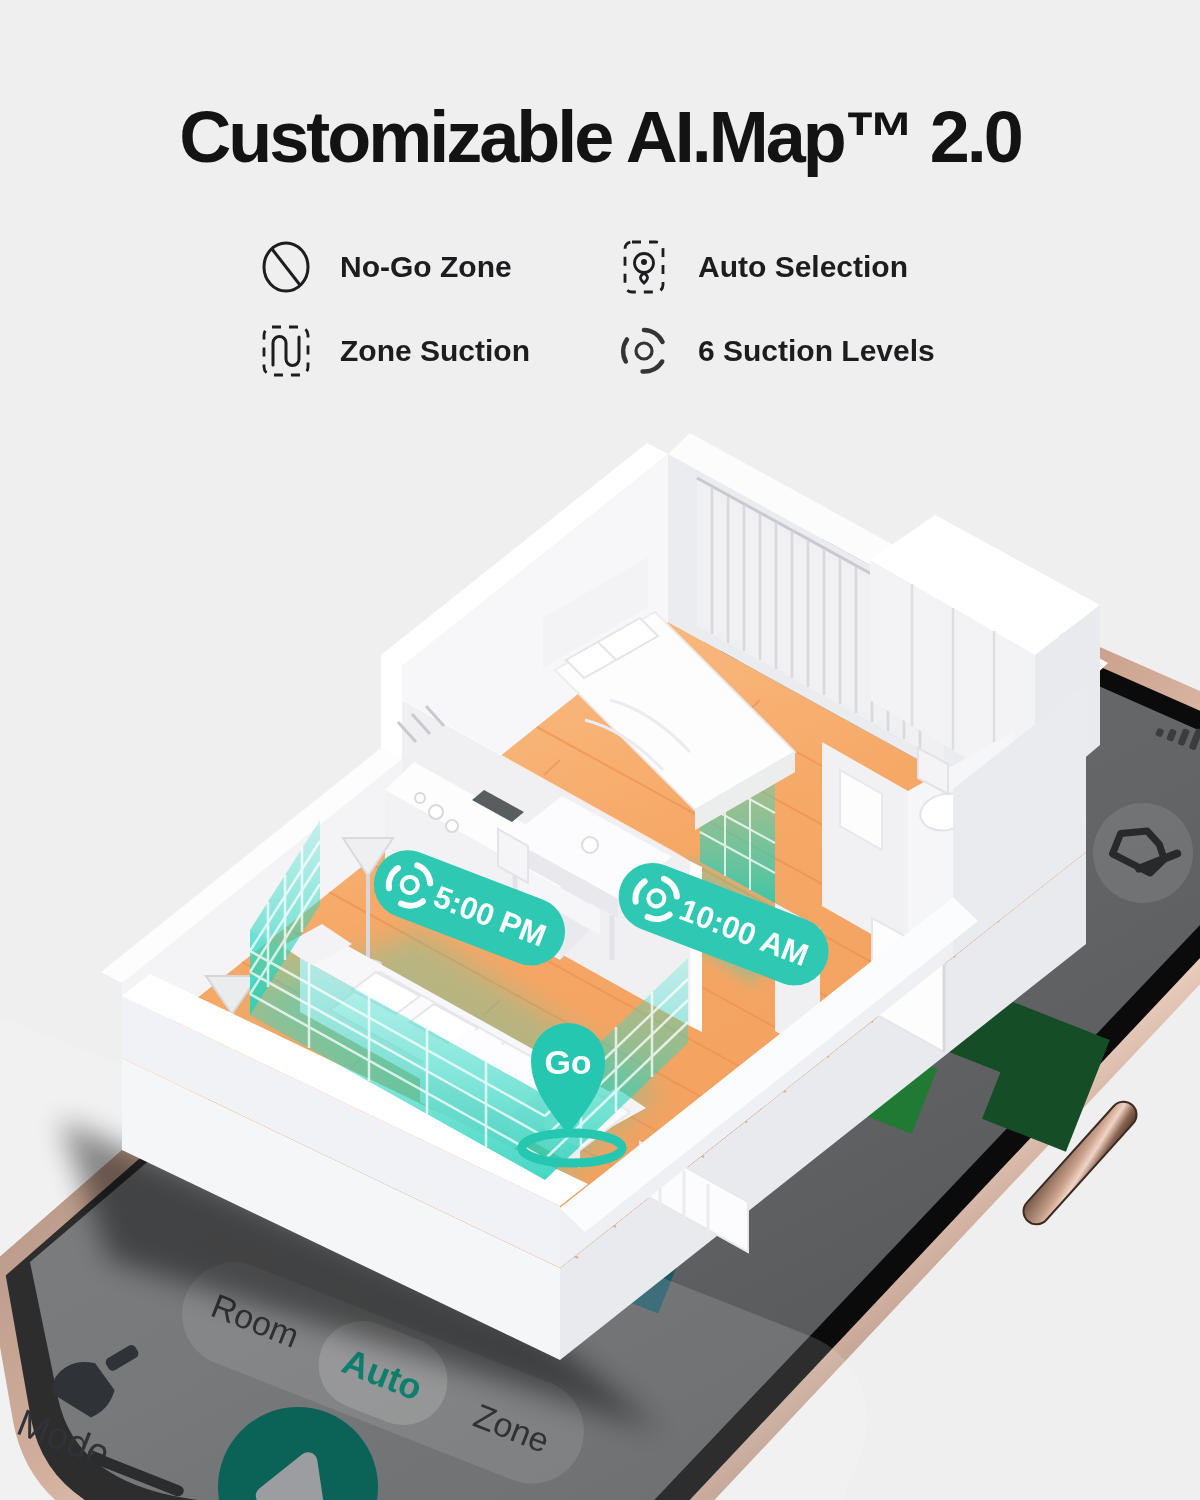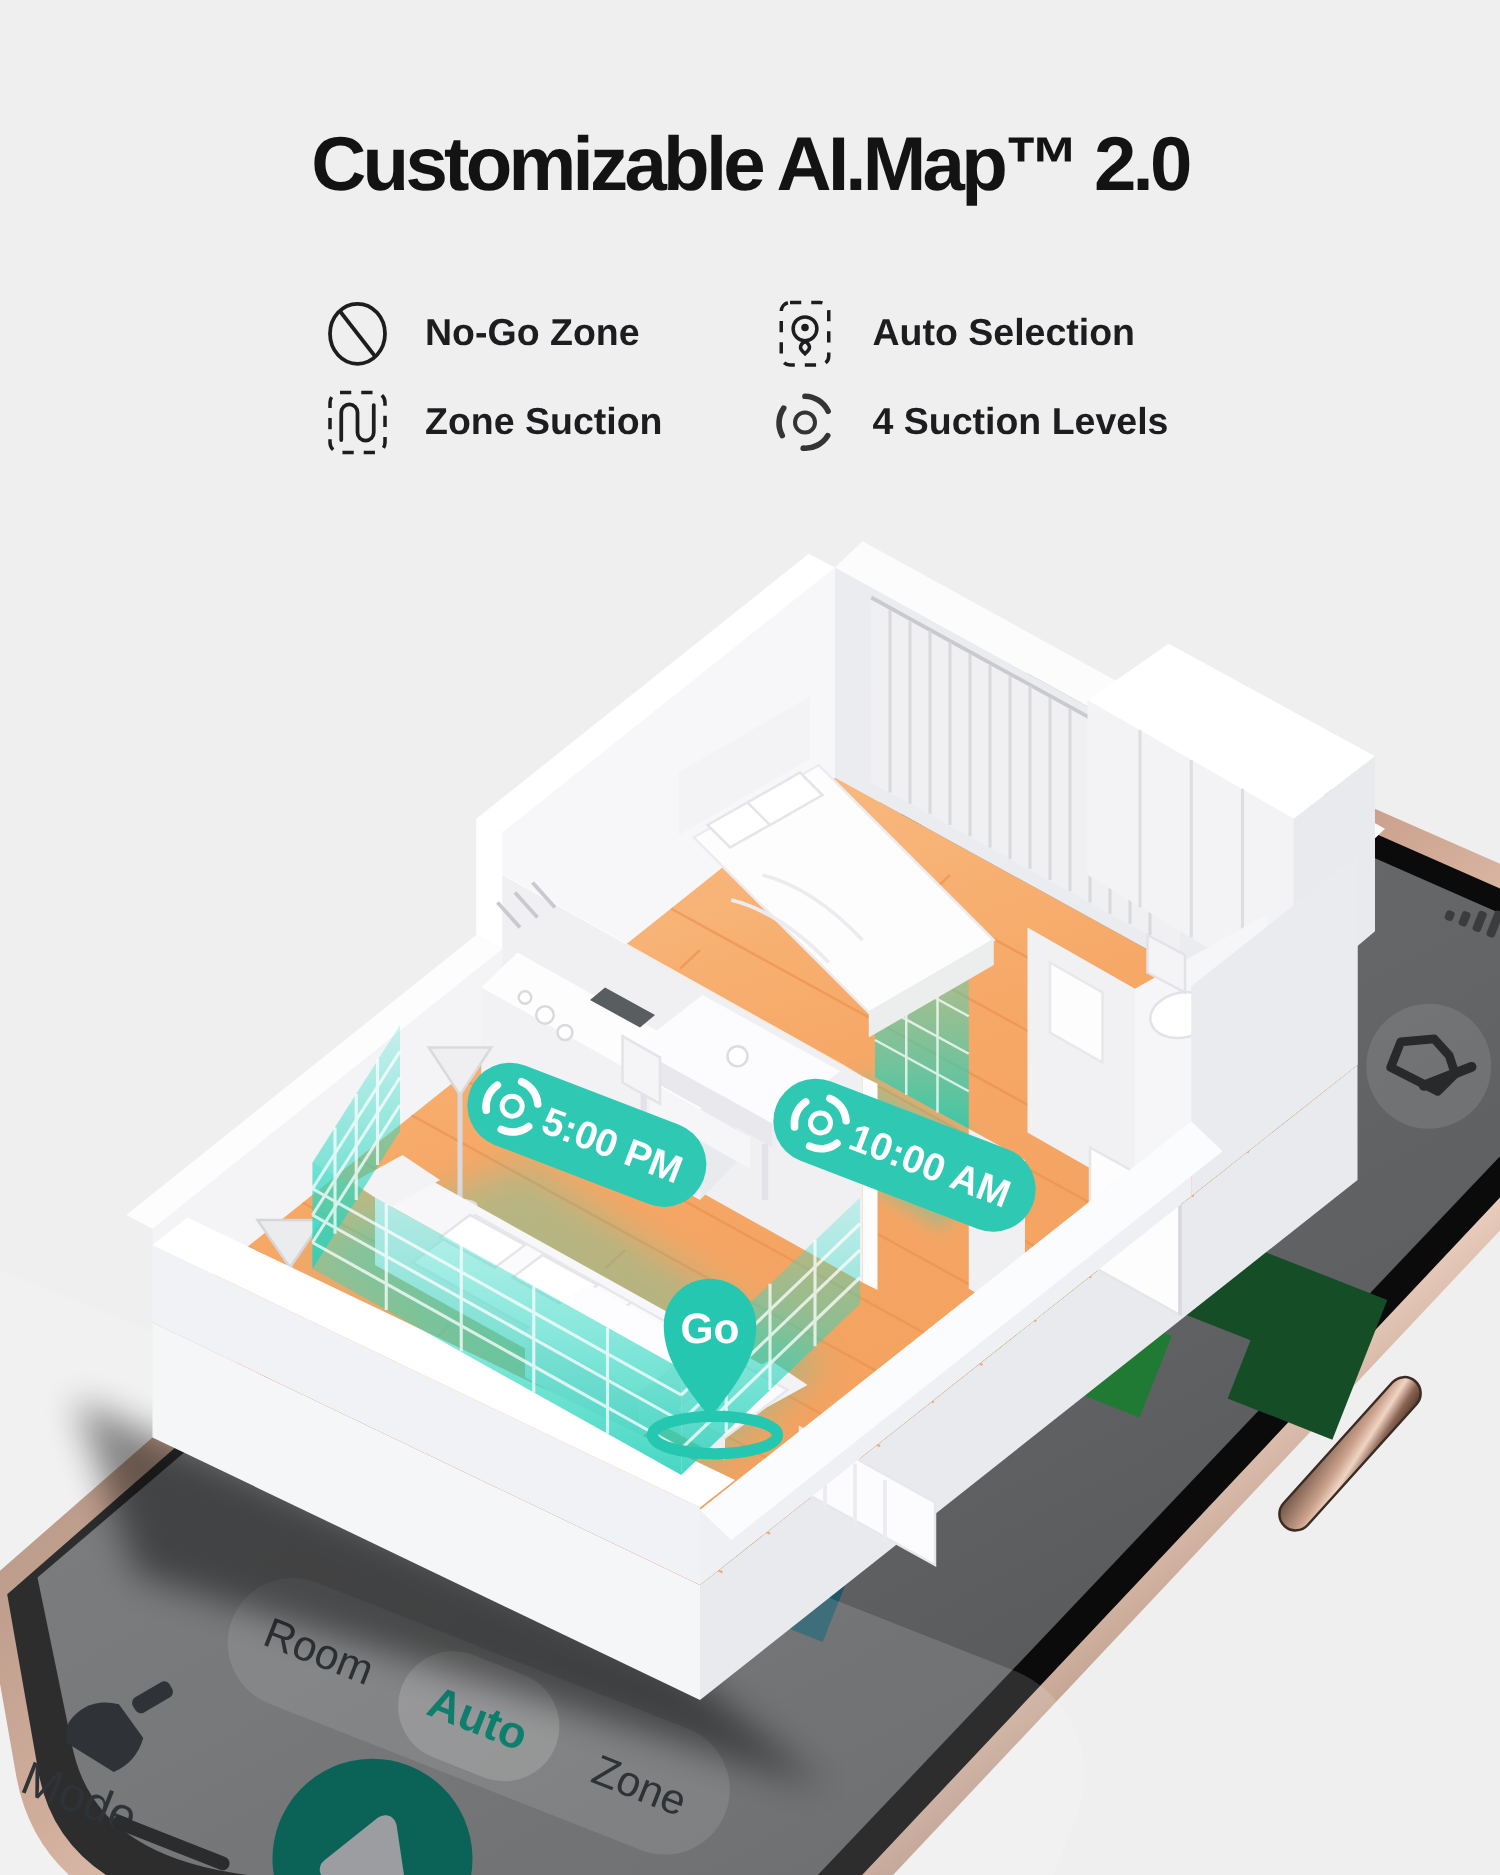--- a/index.html
+++ b/index.html
@@ -3,26 +3,26 @@
 <meta charset="utf-8">
 <style>
   html,body{margin:0;padding:0;}
   body{
     width:1200px;height:1500px;overflow:hidden;position:relative;
     background:#efefef;
     font-family:"Liberation Sans", sans-serif;
   }
   .title{
     position:absolute;top:96px;left:0;width:1200px;
-    text-align:center;font-size:61px;font-weight:700;letter-spacing:-3px;
+    text-align:center;font-size:72px;font-weight:700;letter-spacing:-3px;
     color:#131313;
   }
   .features{
     position:absolute;top:236px;left:258px;
-    display:grid;grid-template-columns:358px 420px;row-gap:9px;
+    display:grid;grid-template-columns:358px 420px;row-gap:22px;
   }
   .feature{display:flex;align-items:center;gap:26px;height:62px;}
   .feature .ficon{width:56px;height:60px;display:flex;align-items:center;justify-content:center;flex:0 0 56px;}
   .feature .flabel{font-size:30px;font-weight:600;color:#1d1d1f;letter-spacing:0;}
   .scene{position:absolute;left:0;top:430px;width:1200px;height:1070px;}
   svg text{font-family:"Liberation Sans", sans-serif;}
 </style>
 </head>
 <body>
 
@@ -62,21 +62,21 @@
     <span class="ficon">
       <svg width="56" height="60" viewBox="0 0 56 60">
         <g fill="none" stroke="#343434" stroke-linecap="round">
           <circle cx="28" cy="30" r="8" stroke-width="3.2"></circle>
           <path d="M28 9 a 21 21 0 0 1 18.5 12" stroke-width="4.5"></path>
           <path d="M28 9 a 21 21 0 0 1 18.5 12" stroke-width="4.5" transform="rotate(120 28 30)"></path>
           <path d="M28 9 a 21 21 0 0 1 18.5 12" stroke-width="4.5" transform="rotate(240 28 30)"></path>
         </g>
       </svg>
     </span>
-    <span class="flabel">4 Suction Levels</span>
+    <span class="flabel">6 Suction Levels</span>
   </div>
 </div>
 
 <div class="scene">
 <svg width="1200" height="1070" viewBox="0 430 1200 1070">
   <defs>
     <linearGradient id="copper" x1="0" y1="0" x2="1" y2="1">
       <stop offset="0" stop-color="#6b5042"></stop>
       <stop offset="0.45" stop-color="#caa18c"></stop>
       <stop offset="0.62" stop-color="#f0d4c4"></stop>

